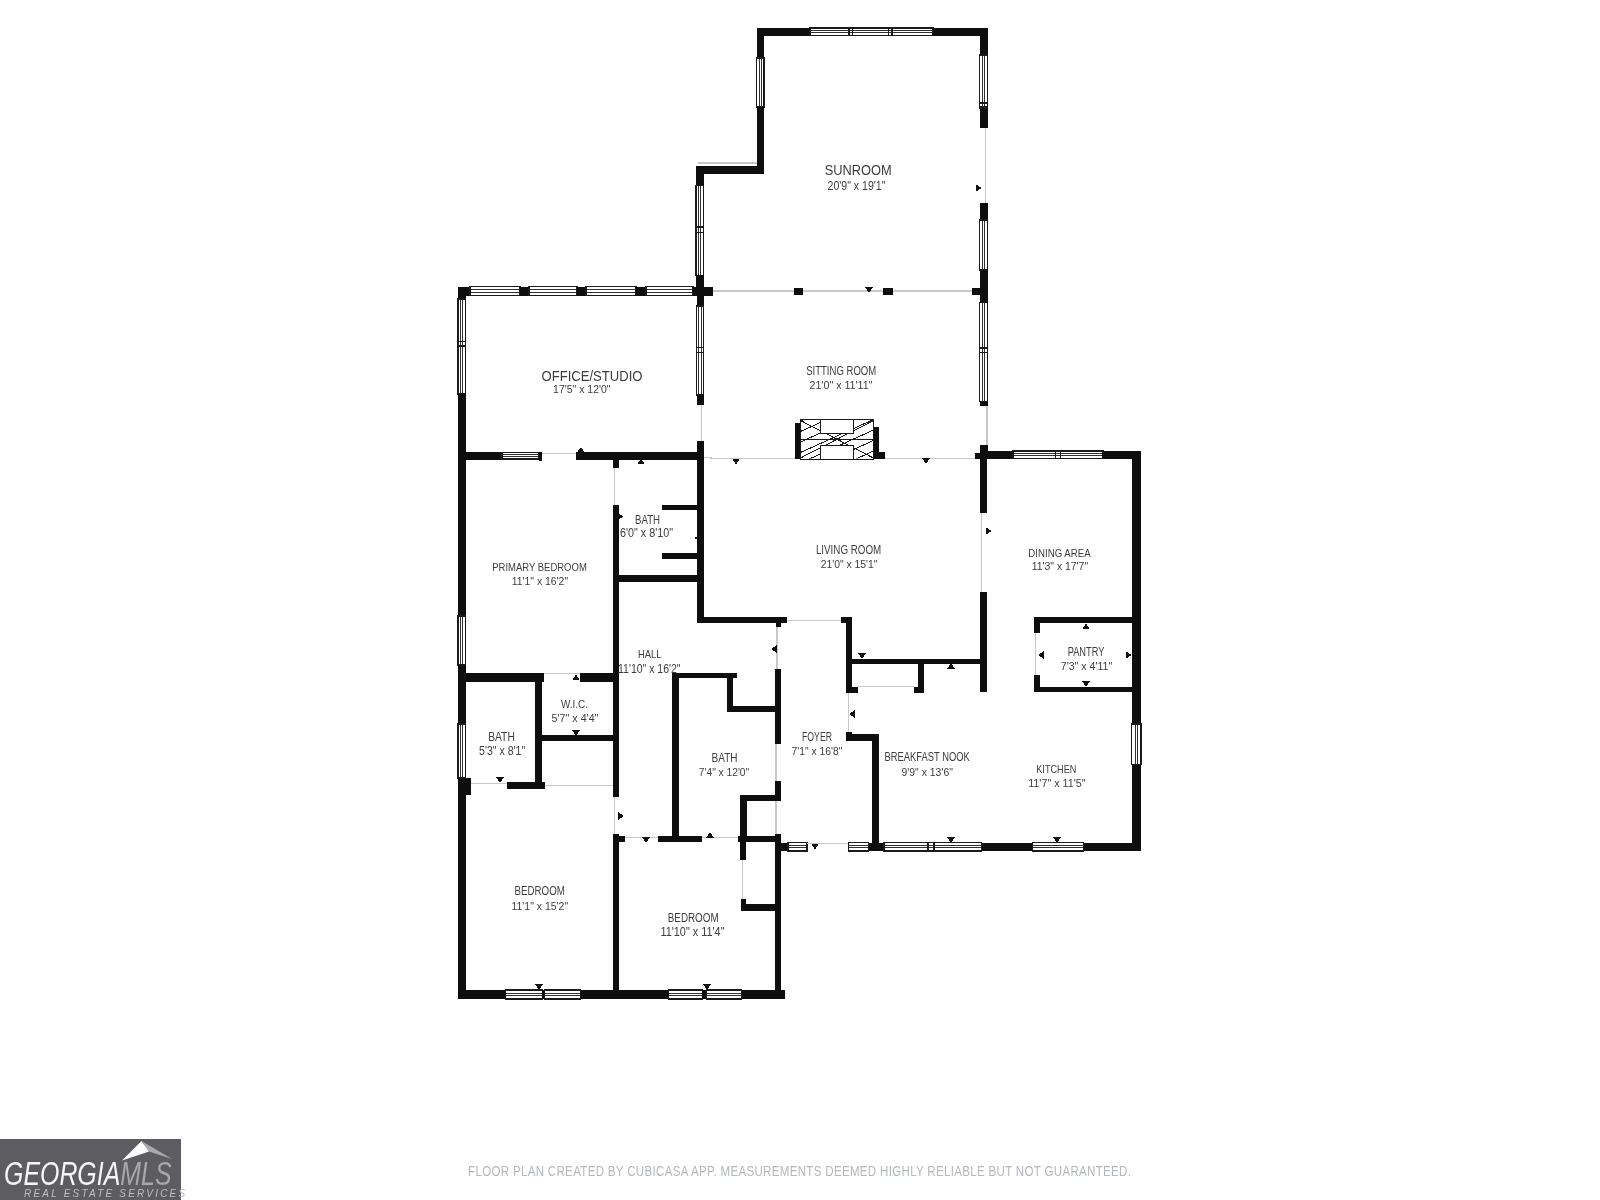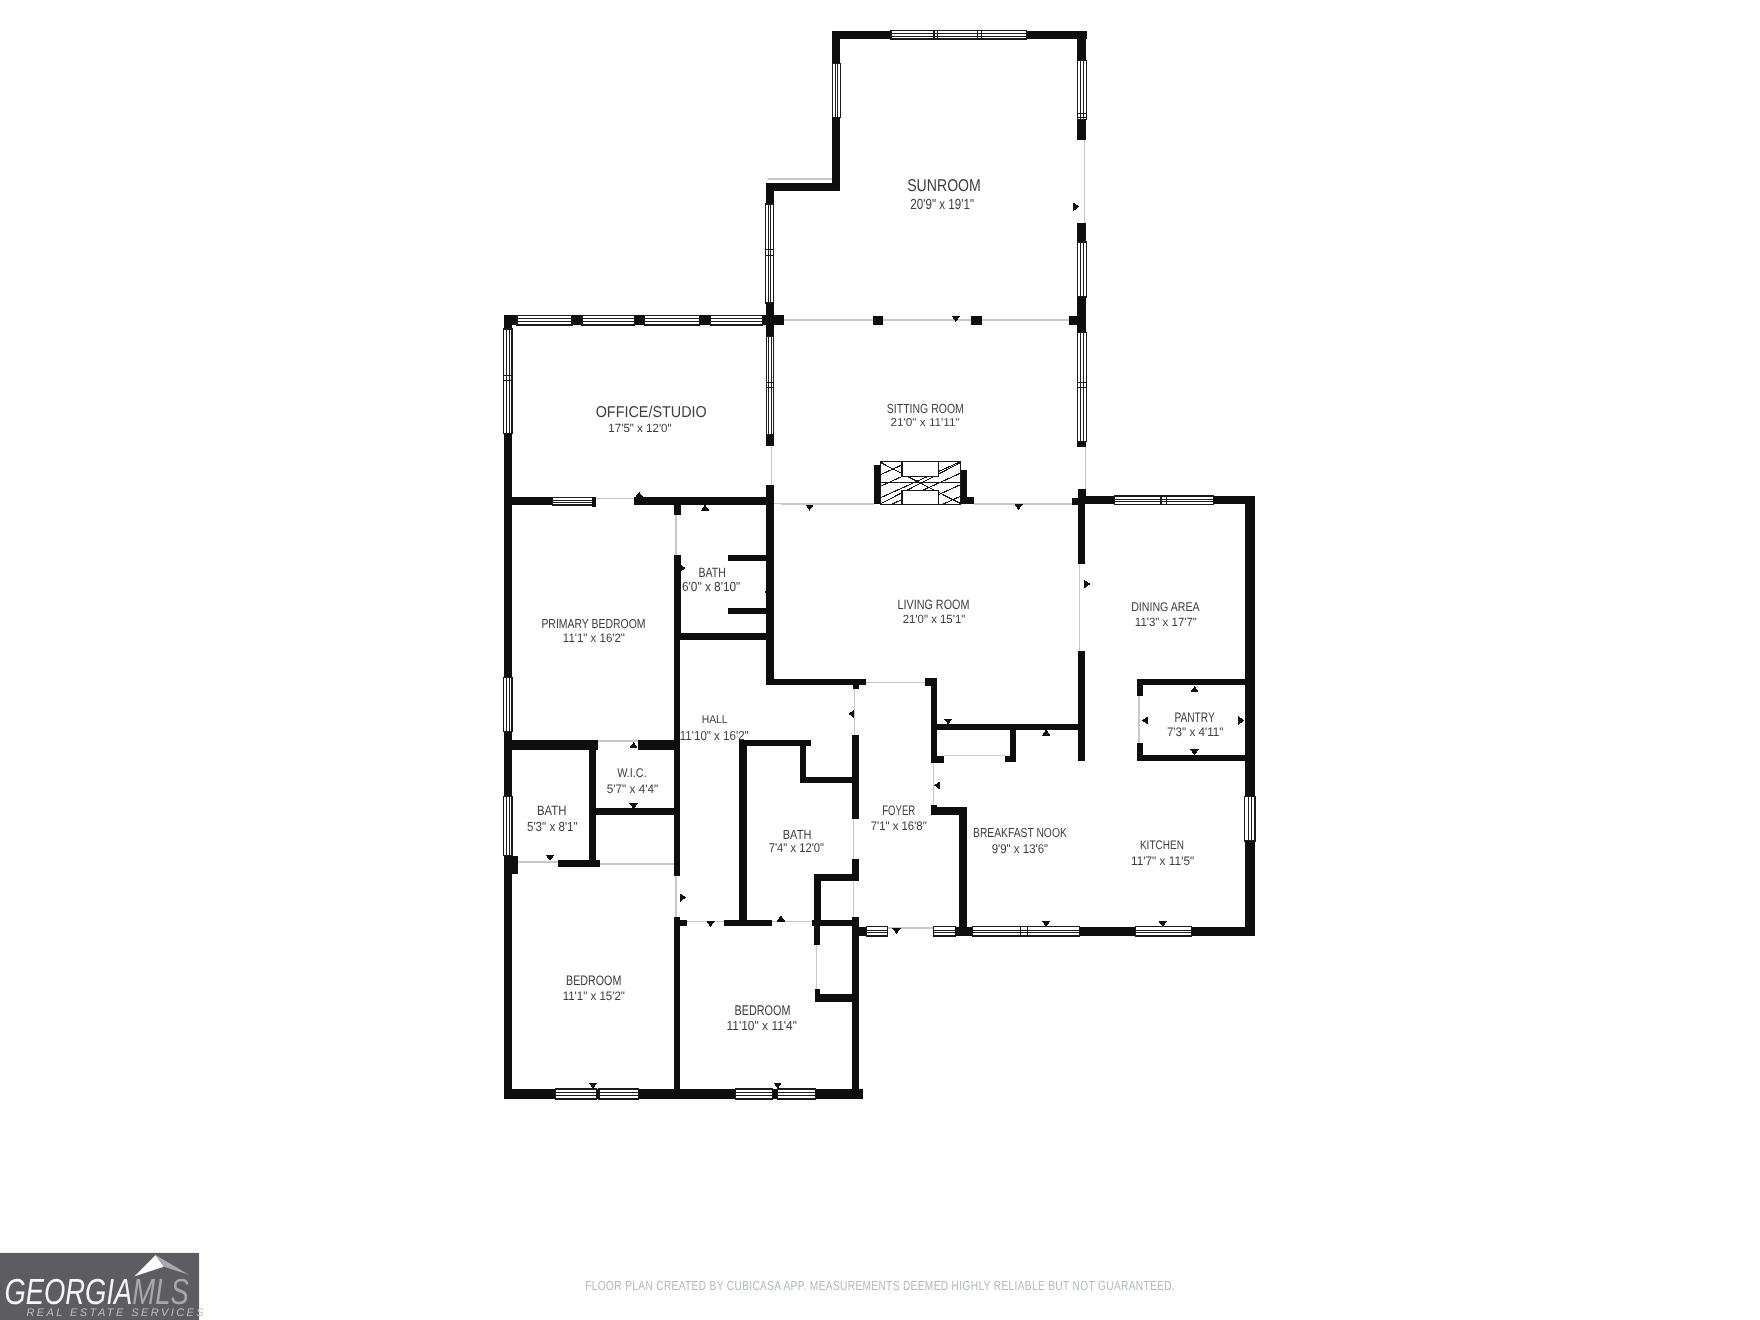--- a/index.html
+++ b/index.html
@@ -1,18 +1,18 @@
 <!DOCTYPE html>
 <html><head>
 <meta charset="utf-8">
 <style>
 html,body{margin:0;padding:0;background:#ffffff;width:1600px;height:1200px;overflow:hidden;}
 *{font-family:"Liberation Sans",sans-serif;-webkit-font-smoothing:antialiased;}
 .wrap{position:relative;width:1412px;height:1200px;background:#fff;transform:translateZ(0);}
-.footer{position:absolute;left:0;top:1162.5px;width:1600px;text-align:center;font-size:12px;letter-spacing:0.4px;color:#b3b8bc;line-height:1;}
+.footer{position:absolute;left:0;top:1162.5px;width:1600px;text-align:center;font-size:15px;letter-spacing:0.4px;color:#b3b8bc;line-height:1;}
 .footer span{display:inline-block;transform:scaleX(0.77);transform-origin:center;white-space:nowrap;}
 .logo{position:absolute;left:0;top:1139px;width:181px;height:61px;background:#5d5d61;font-style:italic;}
 .logo .georgia{position:absolute;left:4px;top:17.6px;font-size:33px;line-height:1;color:#f6f6f6;transform:scaleX(0.755);transform-origin:left center;white-space:nowrap;font-weight:400;}
 .logo .res{position:absolute;left:24px;top:50.4px;font-size:10px;line-height:1;color:#bfbfc3;letter-spacing:2.2px;white-space:nowrap;}
 </style>
 </head>
 <body>
 <div class="wrap">
 
 <svg width="1600" height="1200" viewBox="0 0 1600 1200" style="position:absolute;left:0;top:0" shape-rendering="crispEdges">

